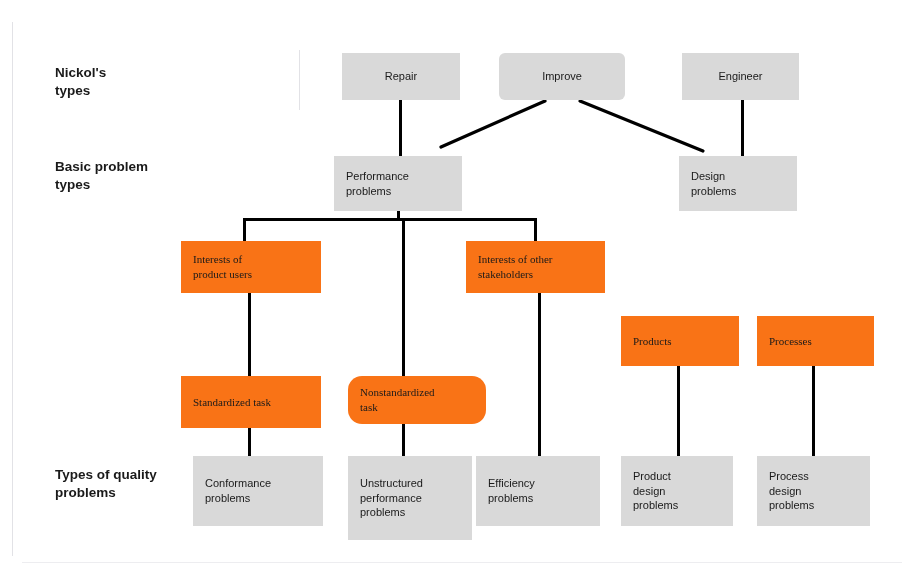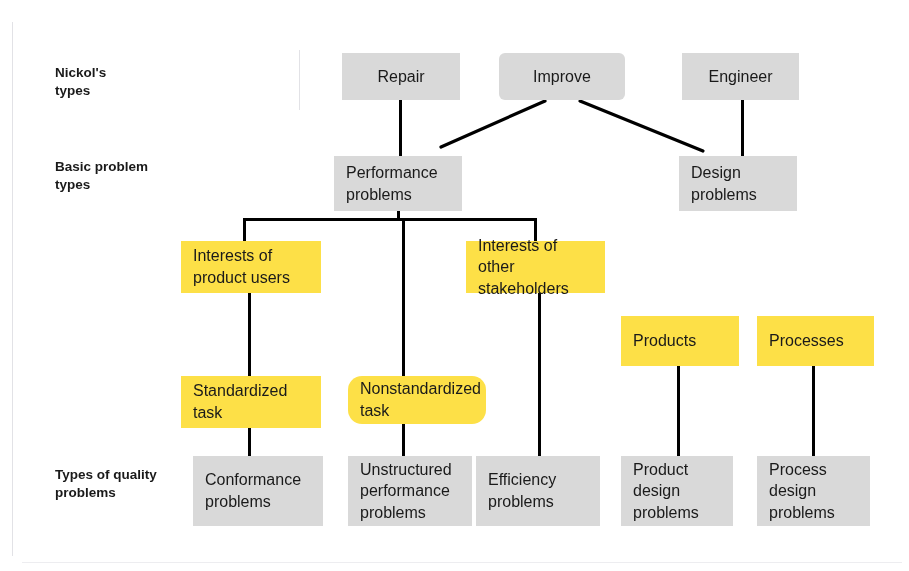--- a/index.html
+++ b/index.html
@@ -22,28 +22,28 @@
     font-weight: bold;
     color: #1a1a1a;
     line-height: 1.35;
     white-space: pre-line;
   }
   .node {
     position: absolute;
     box-sizing: border-box;
     display: flex;
     align-items: center;
-    font-size: 16px;
+    font-size: 11px;
     color: #1a1a1a;
     line-height: 1.35;
     white-space: pre-line;
     padding: 0 12px;
   }
   .node.grey  { background: #d9d9d9; }
-  .node.pink  { background: #fde047; }
+  .node.pink  { background: #f97316; font-family: Liberation Serif, serif; }
   .node.center { justify-content: center; text-align: center; }
   .node.left   { justify-content: flex-start; text-align: left; }
 
   .connector {
     position: absolute;
     background: #000000;
   }
   .v-line { width: 3px; }
   .h-line { height: 3px; }
 
@@ -116,21 +116,21 @@
 product users</div>
       <div class="node pink left" style="left: 466px; top: 233px; width: 139px; height: 52px;">Interests of other
 stakeholders</div>
       <div class="node pink left" style="left: 621px; top: 308px; width: 118px; height: 50px;">Products</div>
       <div class="node pink left" style="left: 757px; top: 308px; width: 117px; height: 50px;">Processes</div>
       <div class="node pink left" style="left: 181px; top: 368px; width: 140px; height: 52px;">Standardized task</div>
       <div class="node pink left" style="left: 348px; top: 368px; width: 138px; height: 48px; border-radius: 14px;">Nonstandardized
 task</div>
       <div class="node grey left" style="left: 193px; top: 448px; width: 130px; height: 70px;">Conformance
 problems</div>
-      <div class="node grey left" style="left: 348px; top: 448px; width: 124px; height: 70px;">Unstructured
+      <div class="node grey left" style="left: 348px; top: 448px; width: 124px; height: 84px;">Unstructured
 performance
 problems</div>
       <div class="node grey left" style="left: 476px; top: 448px; width: 124px; height: 70px;">Efficiency
 problems</div>
       <div class="node grey left" style="left: 621px; top: 448px; width: 112px; height: 70px;">Product
 design
 problems</div>
       <div class="node grey left" style="left: 757px; top: 448px; width: 113px; height: 70px;">Process
 design
 problems</div>

